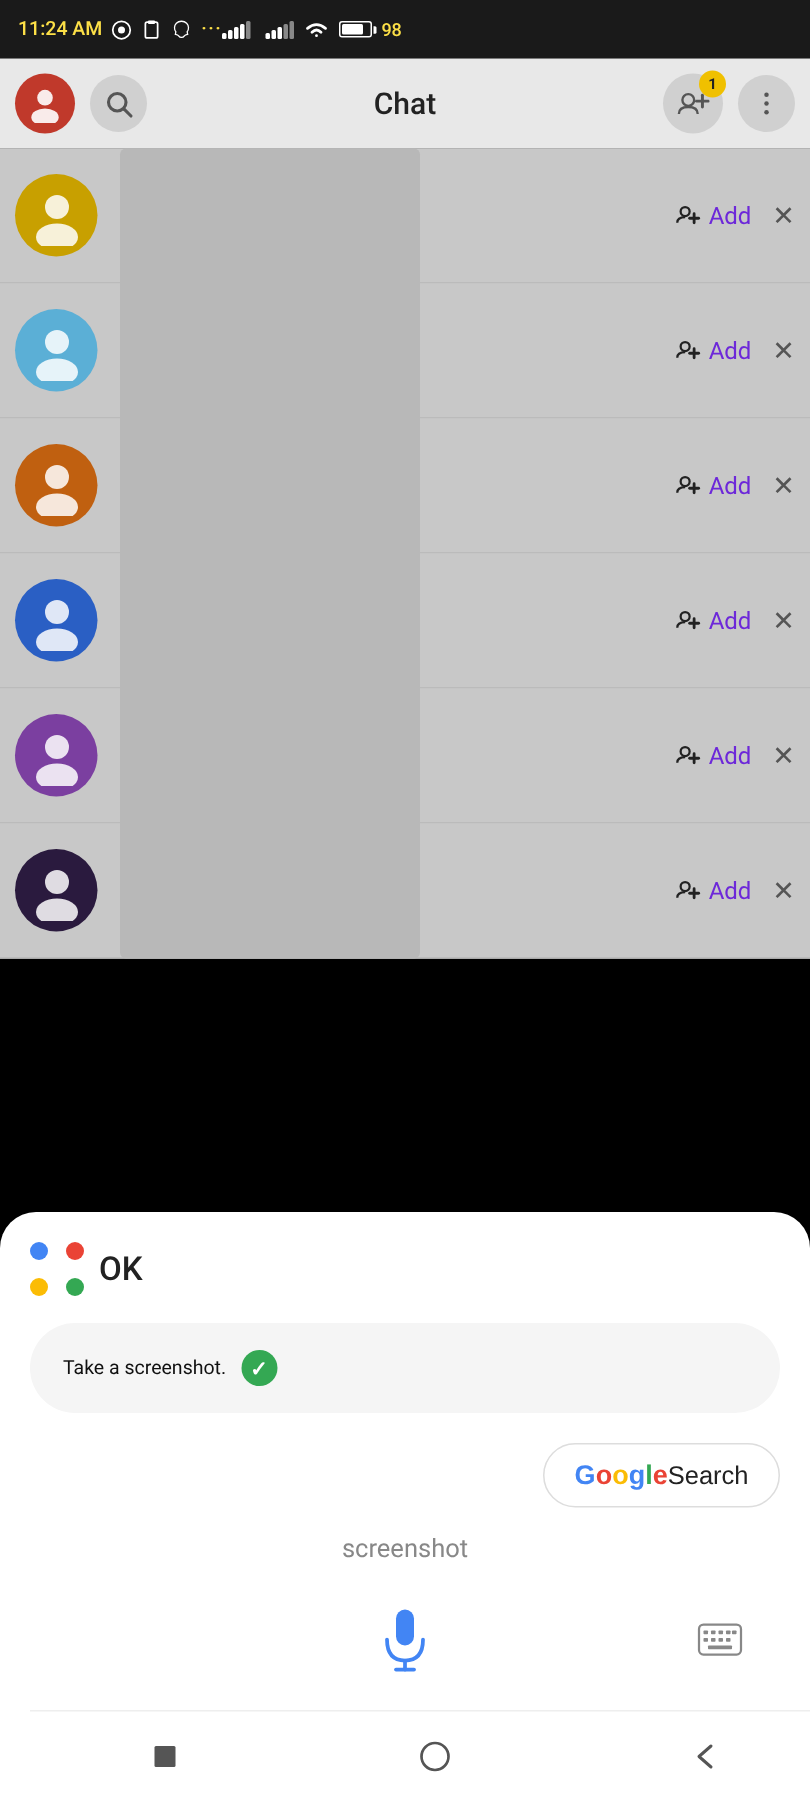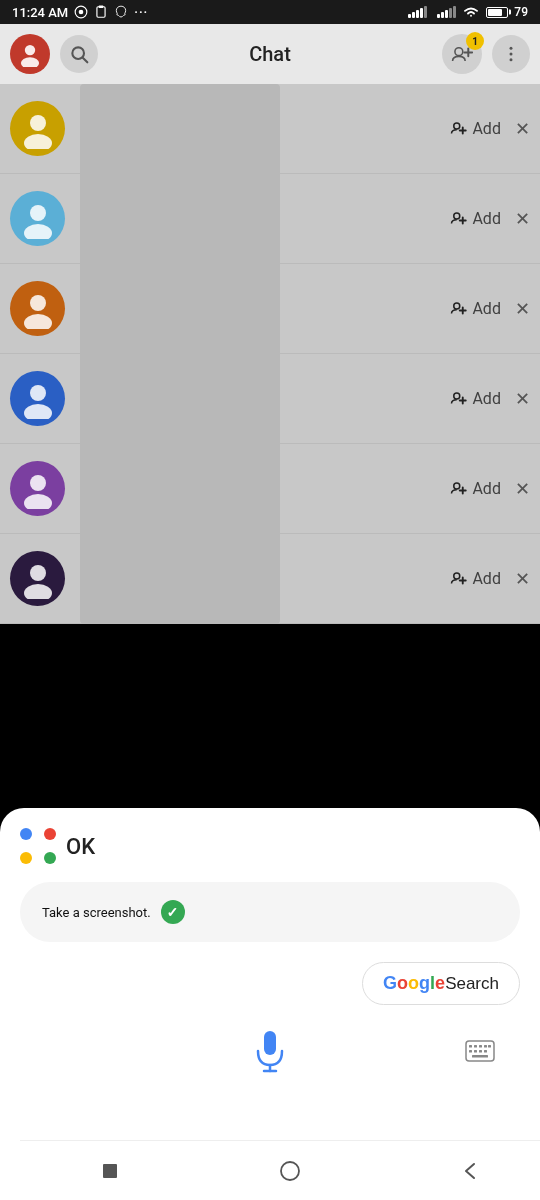--- a/index.html
+++ b/index.html
@@ -9,27 +9,26 @@
       height: 1200px;
       background: #000;
       font-family: 'Roboto', Arial, sans-serif;
       overflow: hidden;
       position: relative;
     }
 
     
     .status-bar {
       width: 100%;
-      height: 24px;
+      height: 39px;
       background: #1a1a1a;
       display: flex;
       align-items: center;
-      justify-content: space-between;
       padding: 0 12px;
-      color: #ffffff;
+      color: #fde047;
       font-size: 13px;
       font-weight: 500;
     }
     .status-left { display: flex; align-items: center; gap: 6px; }
     .status-right { display: flex; align-items: center; gap: 6px; }
     .signal-bars { display: flex; align-items: flex-end; gap: 1px; }
     .signal-bars span {
       display: inline-block;
       width: 3px;
       background: #fff;
@@ -178,21 +177,21 @@
       flex: 1;
       padding: 0 10px;
     }
     .chat-actions {
       display: flex;
       align-items: center;
       gap: 14px;
     }
     .add-label {
       font-size: 16px;
-      color: #404040;
+      color: #6d28d9;
       display: flex;
       align-items: center;
       gap: 4px;
       cursor: pointer;
     }
     .close-x {
       font-size: 18px;
       color: #555;
       cursor: pointer;
     }
@@ -397,21 +396,21 @@
       <span style="height:12px; background:#888"></span>
     </div>
     <svg width="18" height="14" viewBox="0 0 24 18" fill="none" stroke="white" stroke-width="2.5" stroke-linecap="round">
       <path d="M12 14 L12 14"></path>
       <path d="M8 11 Q12 7 16 11"></path>
       <path d="M4 7.5 Q12 1 20 7.5"></path>
     </svg>
     <div class="battery-icon">
       <div class="battery-fill" style="width:75%"></div>
     </div>
-    <span style="font-size:12px">79</span>
+    <span style="font-size:12px">98</span>
   </div>
 </div>
 
 <div class="chat-header">
   <div class="avatar-self">
     <svg viewBox="0 0 40 40" fill="none" xmlns="http://www.w3.org/2000/svg">
       <circle cx="20" cy="14" r="8" fill="#fff" opacity="0.9"></circle>
       <ellipse cx="20" cy="34" rx="14" ry="9" fill="#fff" opacity="0.9"></ellipse>
     </svg>
   </div>
@@ -595,20 +594,21 @@
 
   <div class="search-button-row">
     <button class="google-search-btn">
       <span class="g-logo">
         <span class="g-blue">G</span><span class="g-red">o</span><span class="g-yellow">o</span><span class="g-blue">g</span><span class="g-green">l</span><span class="g-red">e</span>
       </span>
       <span>Search</span>
     </button>
   </div>
 
+  <div class="transcript-text">screenshot</div>
 
   <div class="bottom-controls">
     <div style="width:40px"></div>
     <div class="mic-container">
       <button class="mic-btn">
         <svg width="32" height="44" viewBox="0 0 32 44" fill="none">
           <rect x="10" y="2" width="12" height="24" rx="6" fill="#4285F4"></rect>
           <path d="M4 22 Q4 36 16 36 Q28 36 28 22" stroke="#4285F4" stroke-width="2.5" fill="none" stroke-linecap="round"></path>
           <line x1="16" y1="36" x2="16" y2="42" stroke="#4285F4" stroke-width="2.5" stroke-linecap="round"></line>
           <line x1="10" y1="42" x2="22" y2="42" stroke="#4285F4" stroke-width="2.5" stroke-linecap="round"></line>

